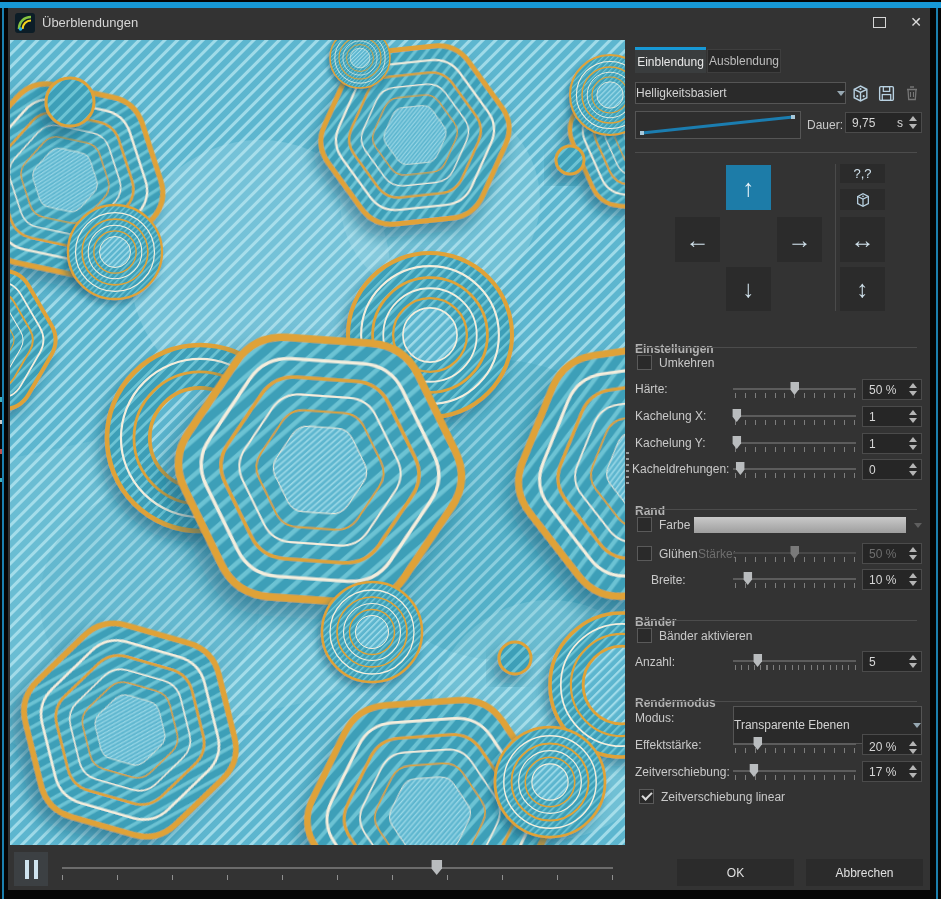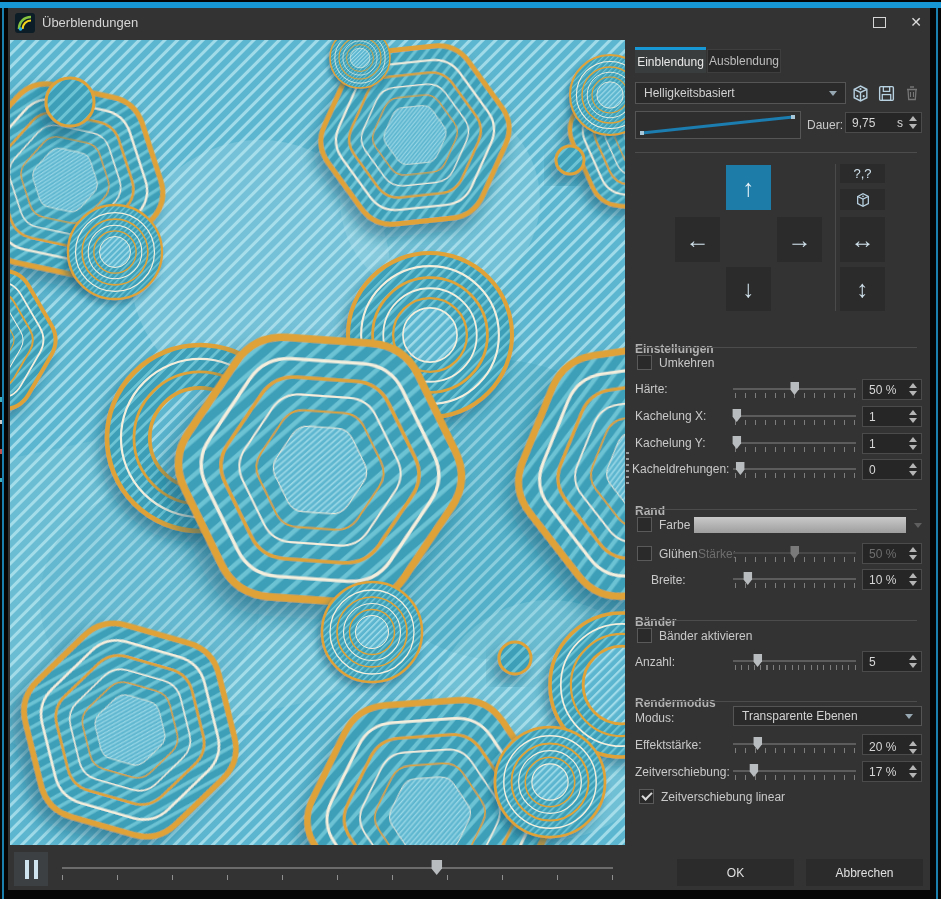--- a/index.html
+++ b/index.html
@@ -18,21 +18,21 @@
   .max-glyph{width:11px;height:9px;border:1px solid #d6d6d6;}
   .close-glyph{font-size:14px;line-height:1;}
   
   .preview{left:10px;top:40px;width:615px;height:805px;overflow:hidden;background:#5db6cf;}
   
   .tab{display:flex;align-items:center;justify-content:center;font-size:12px;box-sizing:border-box;}
   .tab-active{left:635px;top:47px;width:71px;height:26px;background:#3a3d3e;border-top:3px solid #1798d5;color:#e8e8e8;}
   .tab-inactive{left:707px;top:49px;width:74px;height:24px;background:#282828;border:1px solid #3e3e3e;color:#bdbdbd;}
   
   .combo{background:#2a2a2a;border:1px solid #555;box-sizing:border-box;display:flex;align-items:center;
-         font-size:12px;color:#d2d2d2;padding:0 8px;}
+         font-size:12px;color:#d2d2d2;padding:0 0;}
   .combo-arrow{margin-left:auto;width:0;height:0;border-left:4px solid transparent;border-right:4px solid transparent;border-top:5px solid #97a8b2;}
   .icon-btn{width:24px;height:24px;display:flex;align-items:center;justify-content:center;}
   
   .curve{left:635px;top:111px;width:166px;height:28px;background:#2e2e2e;border:1px solid #555;box-sizing:border-box;}
   
   .spin{width:60px;height:21px;background:#262626;border:1px solid #4b4b4b;box-sizing:border-box;display:flex;align-items:center;left:862px;}
   .spin .val{flex:1;padding-left:6px;font-size:12px;color:#d6d6d6;white-space:nowrap;}
   .spin .unit{font-size:12px;color:#d6d6d6;margin-right:3px;}
   .spin-btns{width:13px;display:flex;flex-direction:column;align-items:center;gap:3px;margin-right:2px;}
   .tri-up{width:0;height:0;border-left:4px solid transparent;border-right:4px solid transparent;border-bottom:5px solid #b5b5b5;}
@@ -377,21 +377,21 @@
     <span class="val">5</span>
     <span class="spin-btns">
         <span class="tri-up"></span>
         <span class="tri-down"></span>
       </span>
   </div>
 
   <div class="abs sec-title" style="left:635px;top:684px;">Rendermodus</div>
   <div class="abs hr" style="top:701px;"></div>
   <div class="abs lbl" style="left:635px;top:711px;">Modus:</div>
-  <div class="abs combo" style="left:733px;top:706px;width:189px;height:20px;">
+  <div class="abs combo" style="left:733px;top:706px;width:189px;height:38px;">
     <span>Transparente Ebenen</span>
     <span class="combo-arrow"></span>
   </div>
 
   <div class="abs lbl" style="left:635px;top:738px;">Effektstärke:</div>
   <div class="abs slider" style="left:733px;top:736px;">
     <div class="track"></div>
     <div class="ticks"></div>
     <div class="thumb" style="left: 20%;"></div>
   </div>

